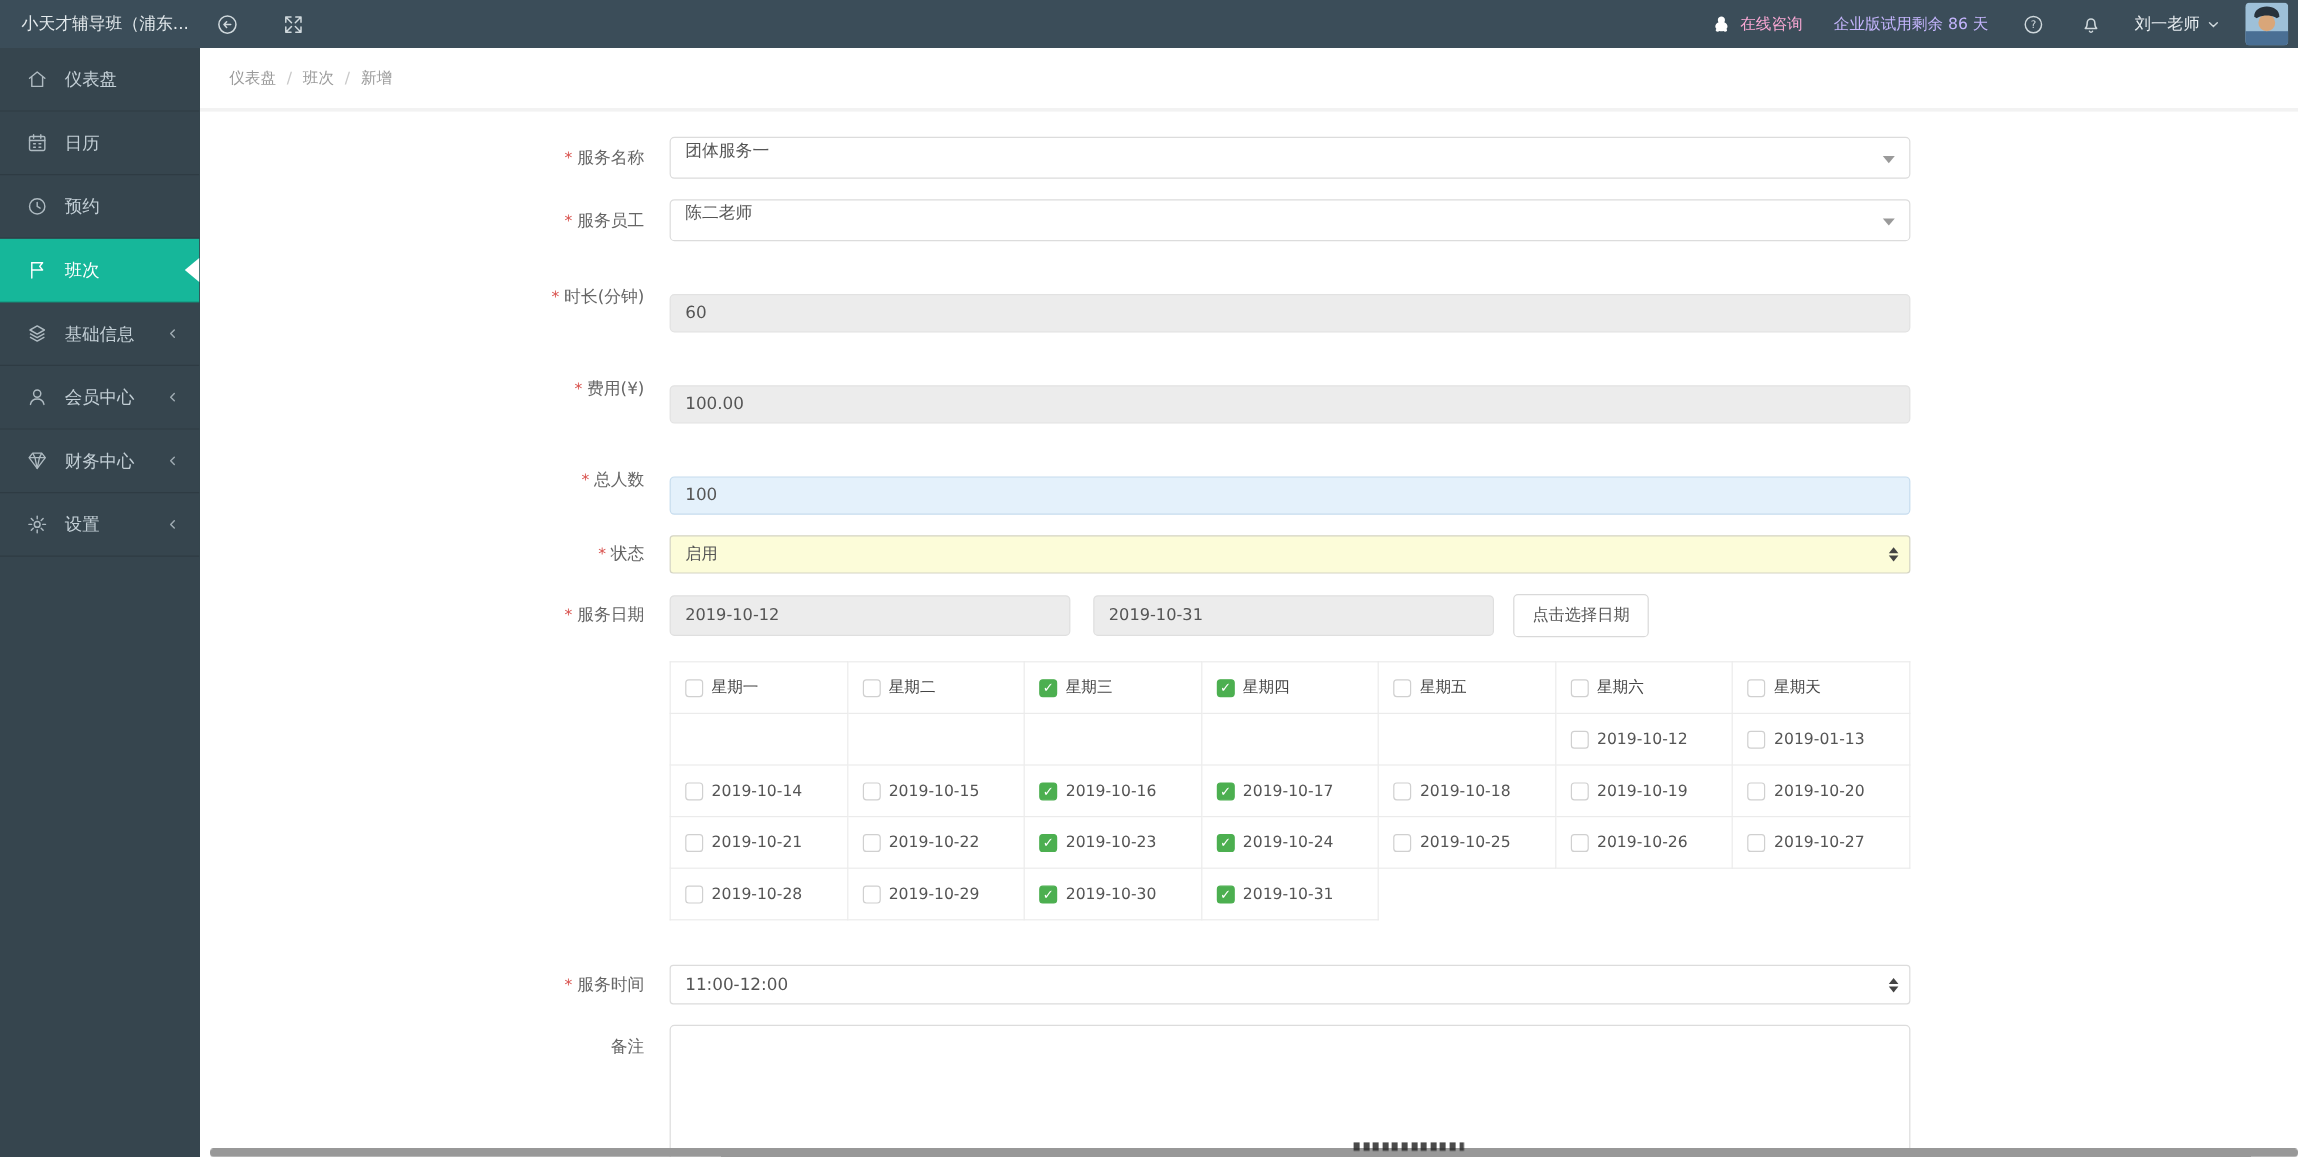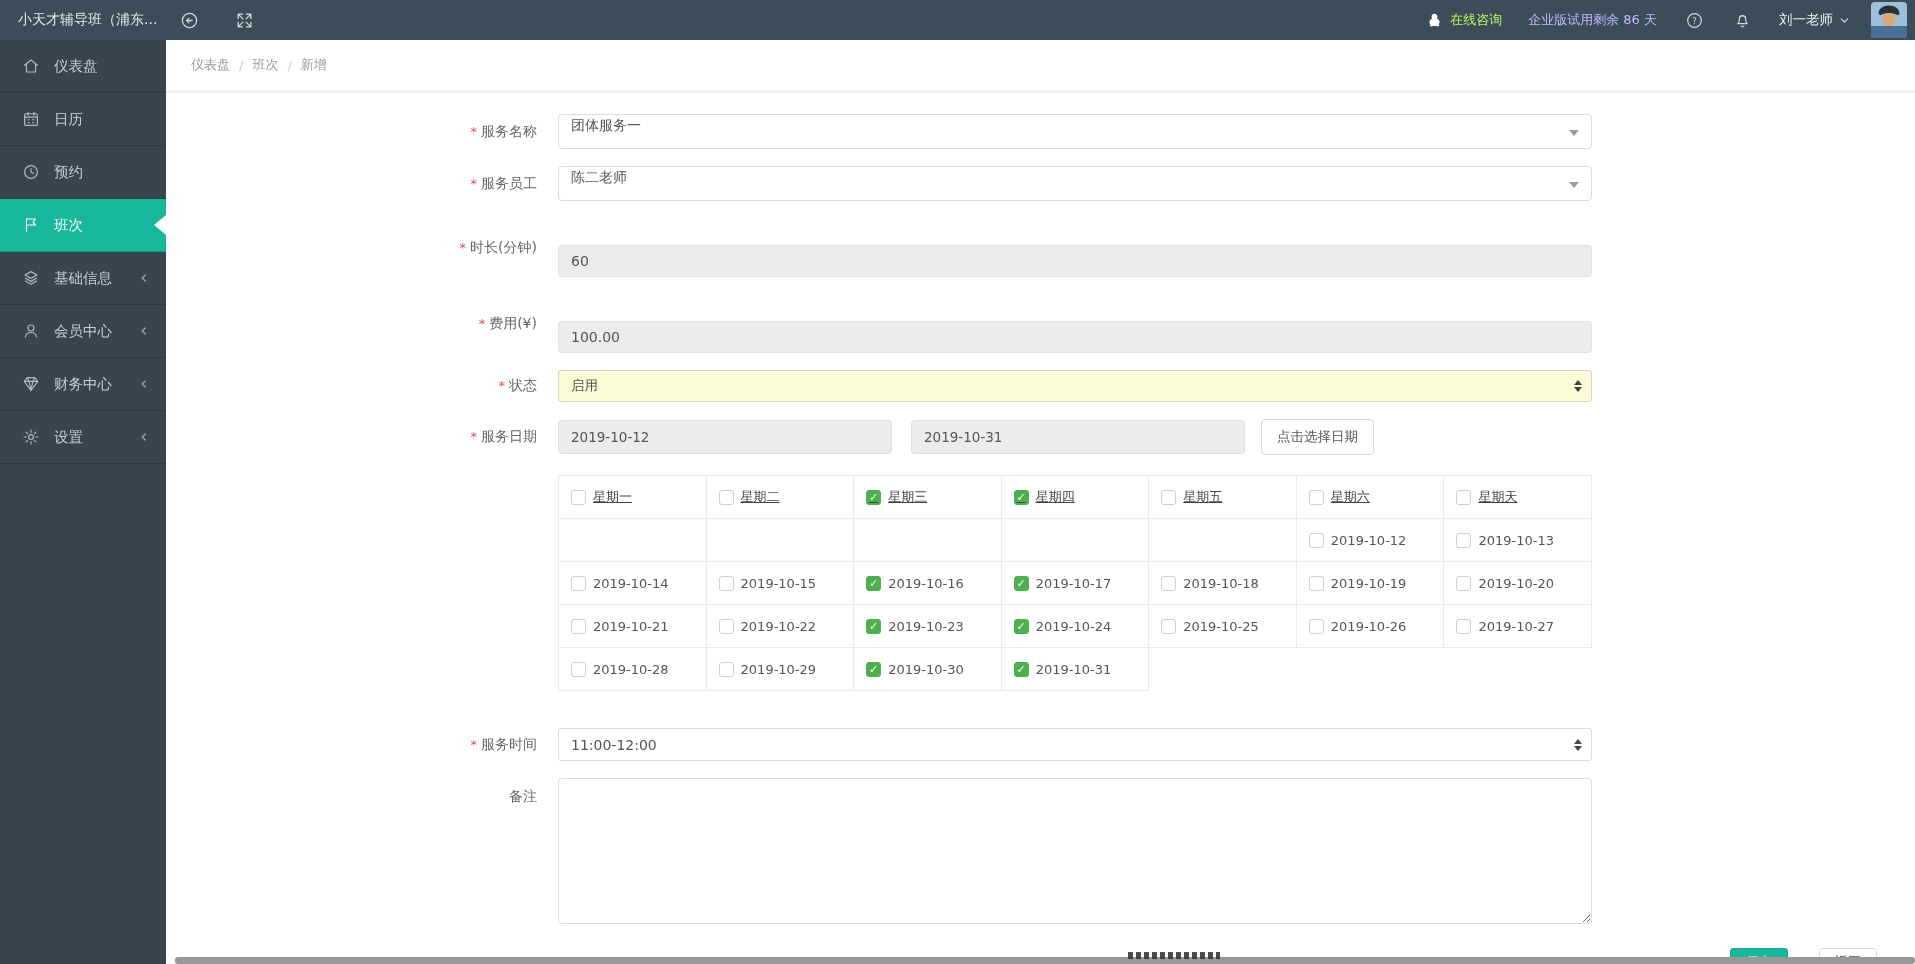--- a/index.html
+++ b/index.html
@@ -6,21 +6,21 @@
   html,body { width:1915px; height:964px; overflow:hidden; font-family:"DejaVu Sans","Liberation Sans",sans-serif; background:#fff; }
 
   
   .topbar { position:fixed; top:0; left:0; right:0; height:40px; background:#3b4d59; display:flex; align-items:center; z-index:30; }
   .topbar-title { width:166px; padding-left:18px; color:#e3e9ec; font-size:14px; white-space:nowrap; overflow:hidden; }
   .hicon { color:#cfd8dc; display:inline-flex; align-items:center; justify-content:center; width:22px; height:22px; cursor:pointer; }
   .hicon svg { width:19px; height:19px; }
   .topbar-left-icons { display:flex; gap:33px; margin-left:12px; }
   .topbar-spacer { flex:1; }
   .topbar-right { display:flex; align-items:center; gap:26px; padding-right:8px; }
-  .online { display:flex; align-items:center; gap:7px; color:#bef264; font-size:13px; cursor:pointer; }
+  .online { display:flex; align-items:center; gap:7px; color:#f9a8d4; font-size:13px; cursor:pointer; }
   .online svg { width:17px; height:17px; color:#fff; }
   .trial { font-size:13px; color:#c4b5fd; }
   .user { display:flex; align-items:center; gap:5px; color:#e9eef1; font-size:13.5px; cursor:pointer; }
   .user svg { width:13px; height:13px; color:#cfd8dc; }
   .avatar { width:36px; height:36px; border-radius:4px; overflow:hidden; margin-left:-6px; cursor:pointer; }
   .avatar svg { display:block; }
 
   
   .sidebar { position:fixed; top:40px; left:0; bottom:0; width:166px; background:#36454e; z-index:20; }
   .side-item { position:relative; height:53px; display:flex; align-items:center; padding-left:22px; color:#c3cfd6; font-size:14.5px; cursor:pointer; border-bottom:1px solid rgba(0,0,0,0.14); }
@@ -60,21 +60,21 @@
   .updown .td { border-top:5px solid #444; }
 
   .daterow { display:flex; align-items:center; }
   .din { width:334px; height:34px; border:1px solid #dfdfdf; border-radius:4px; background:#ececec; padding:0 12px; font-size:13.5px; color:#555; font-family:inherit; }
   .din.d1 { margin-right:19px; } .din.d2 { margin-right:16px; }
   .pickbtn { width:113px; height:36px; background:#fff; border:1px solid #d9d9d9; border-radius:4px; font-size:13.5px; color:#555; cursor:pointer; font-family:inherit; }
 
   table.week { border-collapse:collapse; table-layout:fixed; width:1034px; margin-top:3px; }
   table.week td { border:1px solid #ebebeb; height:43px; padding:0 0 0 12px; font-size:13px; color:#555; vertical-align:middle; }
   table.week td .cellwrap { display:flex; align-items:center; gap:7px; }
-  table.week thead td { color:#444;text-decoration:underline; }
+  table.week thead td { color:#444; }
   .cb { width:15px; height:15px; border:1px solid #d0d0d0; border-radius:3px; background:#fff; display:inline-flex; align-items:center; justify-content:center; flex:none; cursor:pointer; font-size:11px; line-height:1; color:transparent; }
   .cb.checked { background:#4caf50; border-color:#4caf50; color:#fff; }
 
   .remark-ta { width:1034px; height:146px; border:1px solid #dcdcdc; border-radius:4px; padding:8px 12px; font-size:14px; color:#555; font-family:inherit; resize:both; }
 
   .btnrow { display:flex; justify-content:flex-end; gap:31px; padding-right:38px; margin-top:20px; }
   .btn { height:28px; padding:0 15px; border-radius:3px; font-size:13px; cursor:pointer; font-family:inherit; }
   .btn.save { background:#16b79a; border:1px solid #14a78c; color:#fff; }
   .btn.back { background:#fff; border:1px solid #dcdcdc; color:#555; } .gap20 { height:20px; }
 
@@ -276,20 +276,26 @@
       </div>
     </div>
 
     <div class="frow">
       <div class="flabel"><span class="star">*</span><span>费用(¥)</span></div>
       <div class="fctrl">
         <input class="tin disabled" readonly="" value="100.00" style="">
       </div>
     </div>
 
+    <div class="frow">
+      <div class="flabel"><span class="star">*</span><span>总人数</span></div>
+      <div class="fctrl">
+        <input class="tin blue" value="100" style="">
+      </div>
+    </div>
 
     <div class="frow">
       <div class="flabel"><span class="star">*</span><span>状态</span></div>
       <div class="fctrl">
         <div class="sel">
           <span>启用</span>
           <span class="updown">
               <i class="tu"></i>
               <i class="td"></i>
             </span>
@@ -374,21 +380,21 @@
                 <td></td>
                 <td>
                   <div class="cellwrap">
                     <span class="cb"></span>
                     <span>2019-10-12</span>
                   </div>
                 </td>
                 <td>
                   <div class="cellwrap">
                     <span class="cb"></span>
-                    <span>2019-10-13</span>
+                    <span>2019-01-13</span>
                   </div>
                 </td>
               </tr>
               <tr>
                 <td>
                   <div class="cellwrap">
                     <span class="cb"></span>
                     <span>2019-10-14</span>
                   </div>
                 </td>

